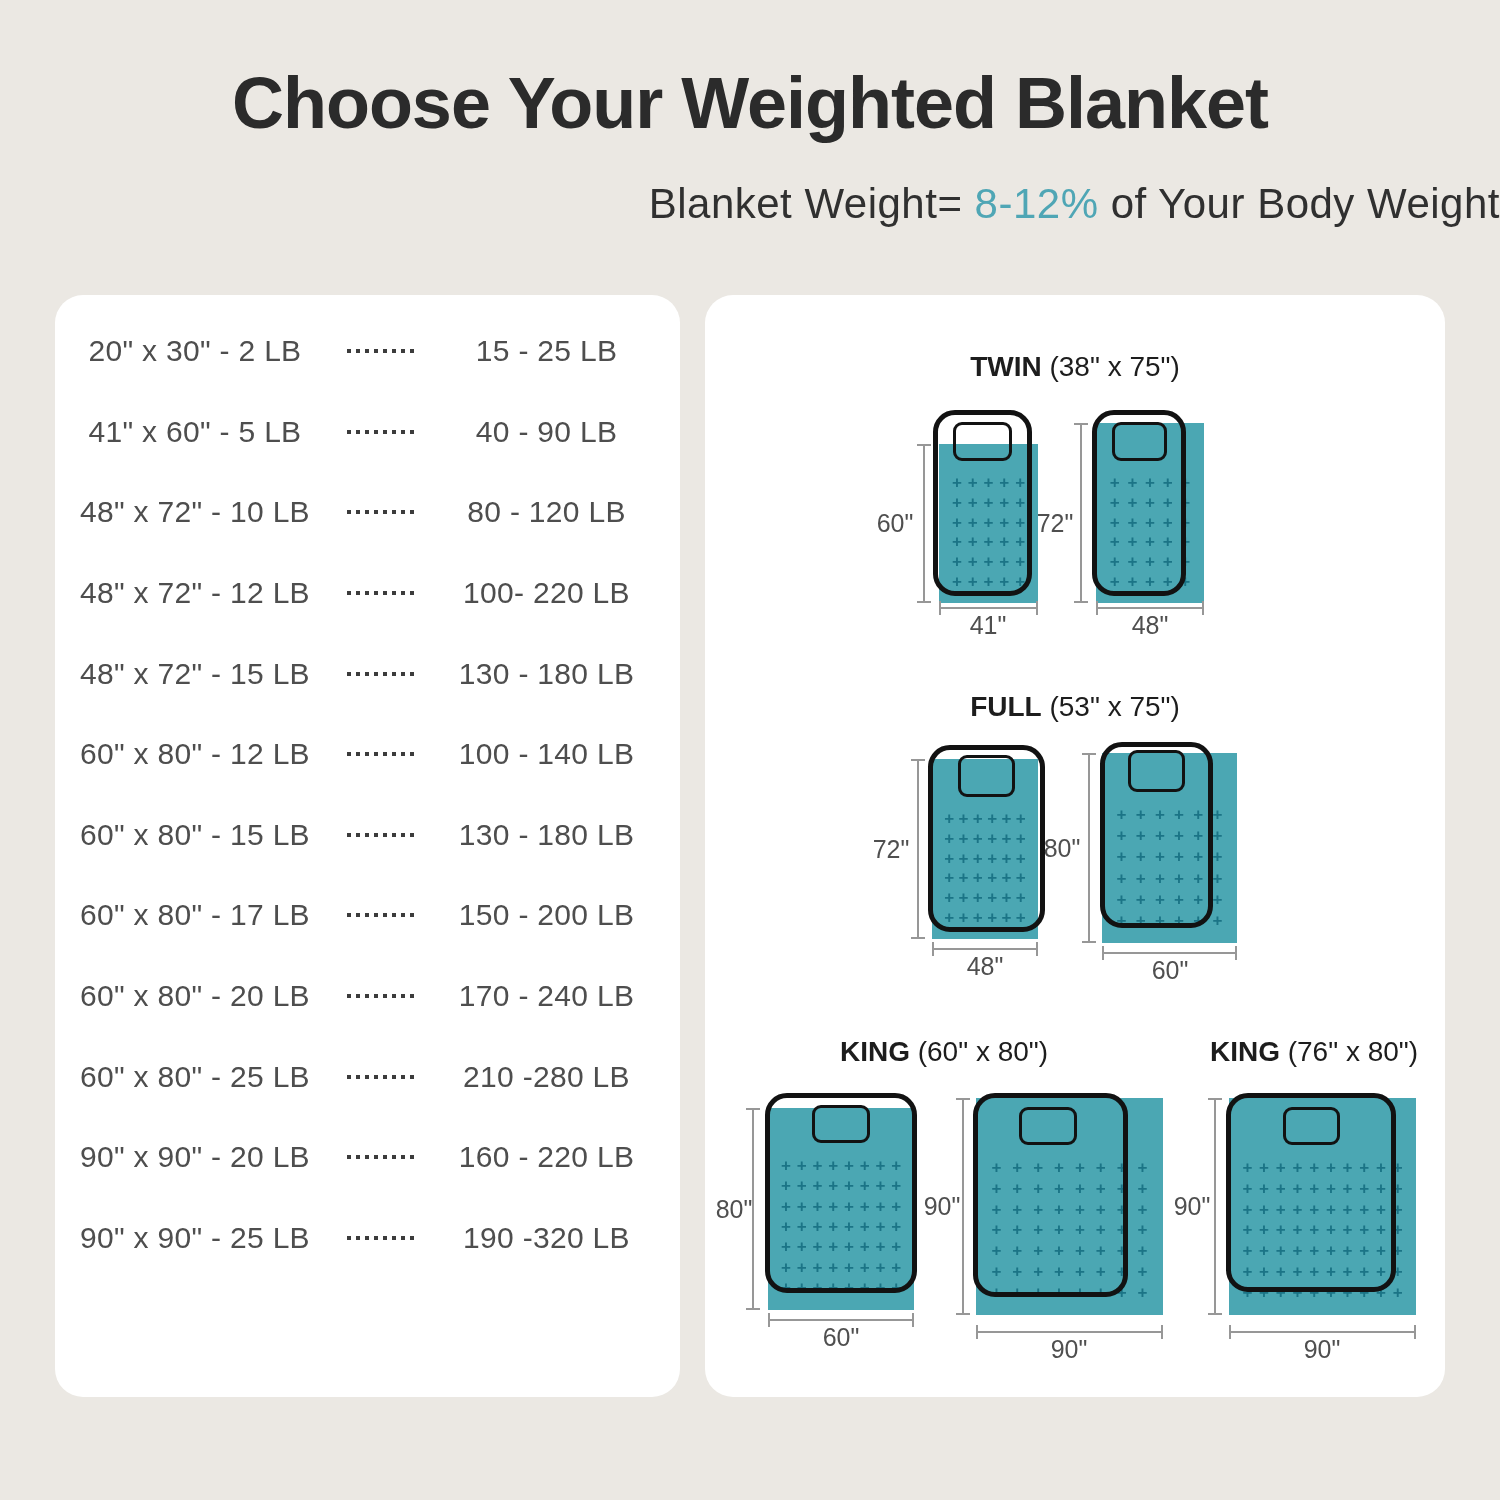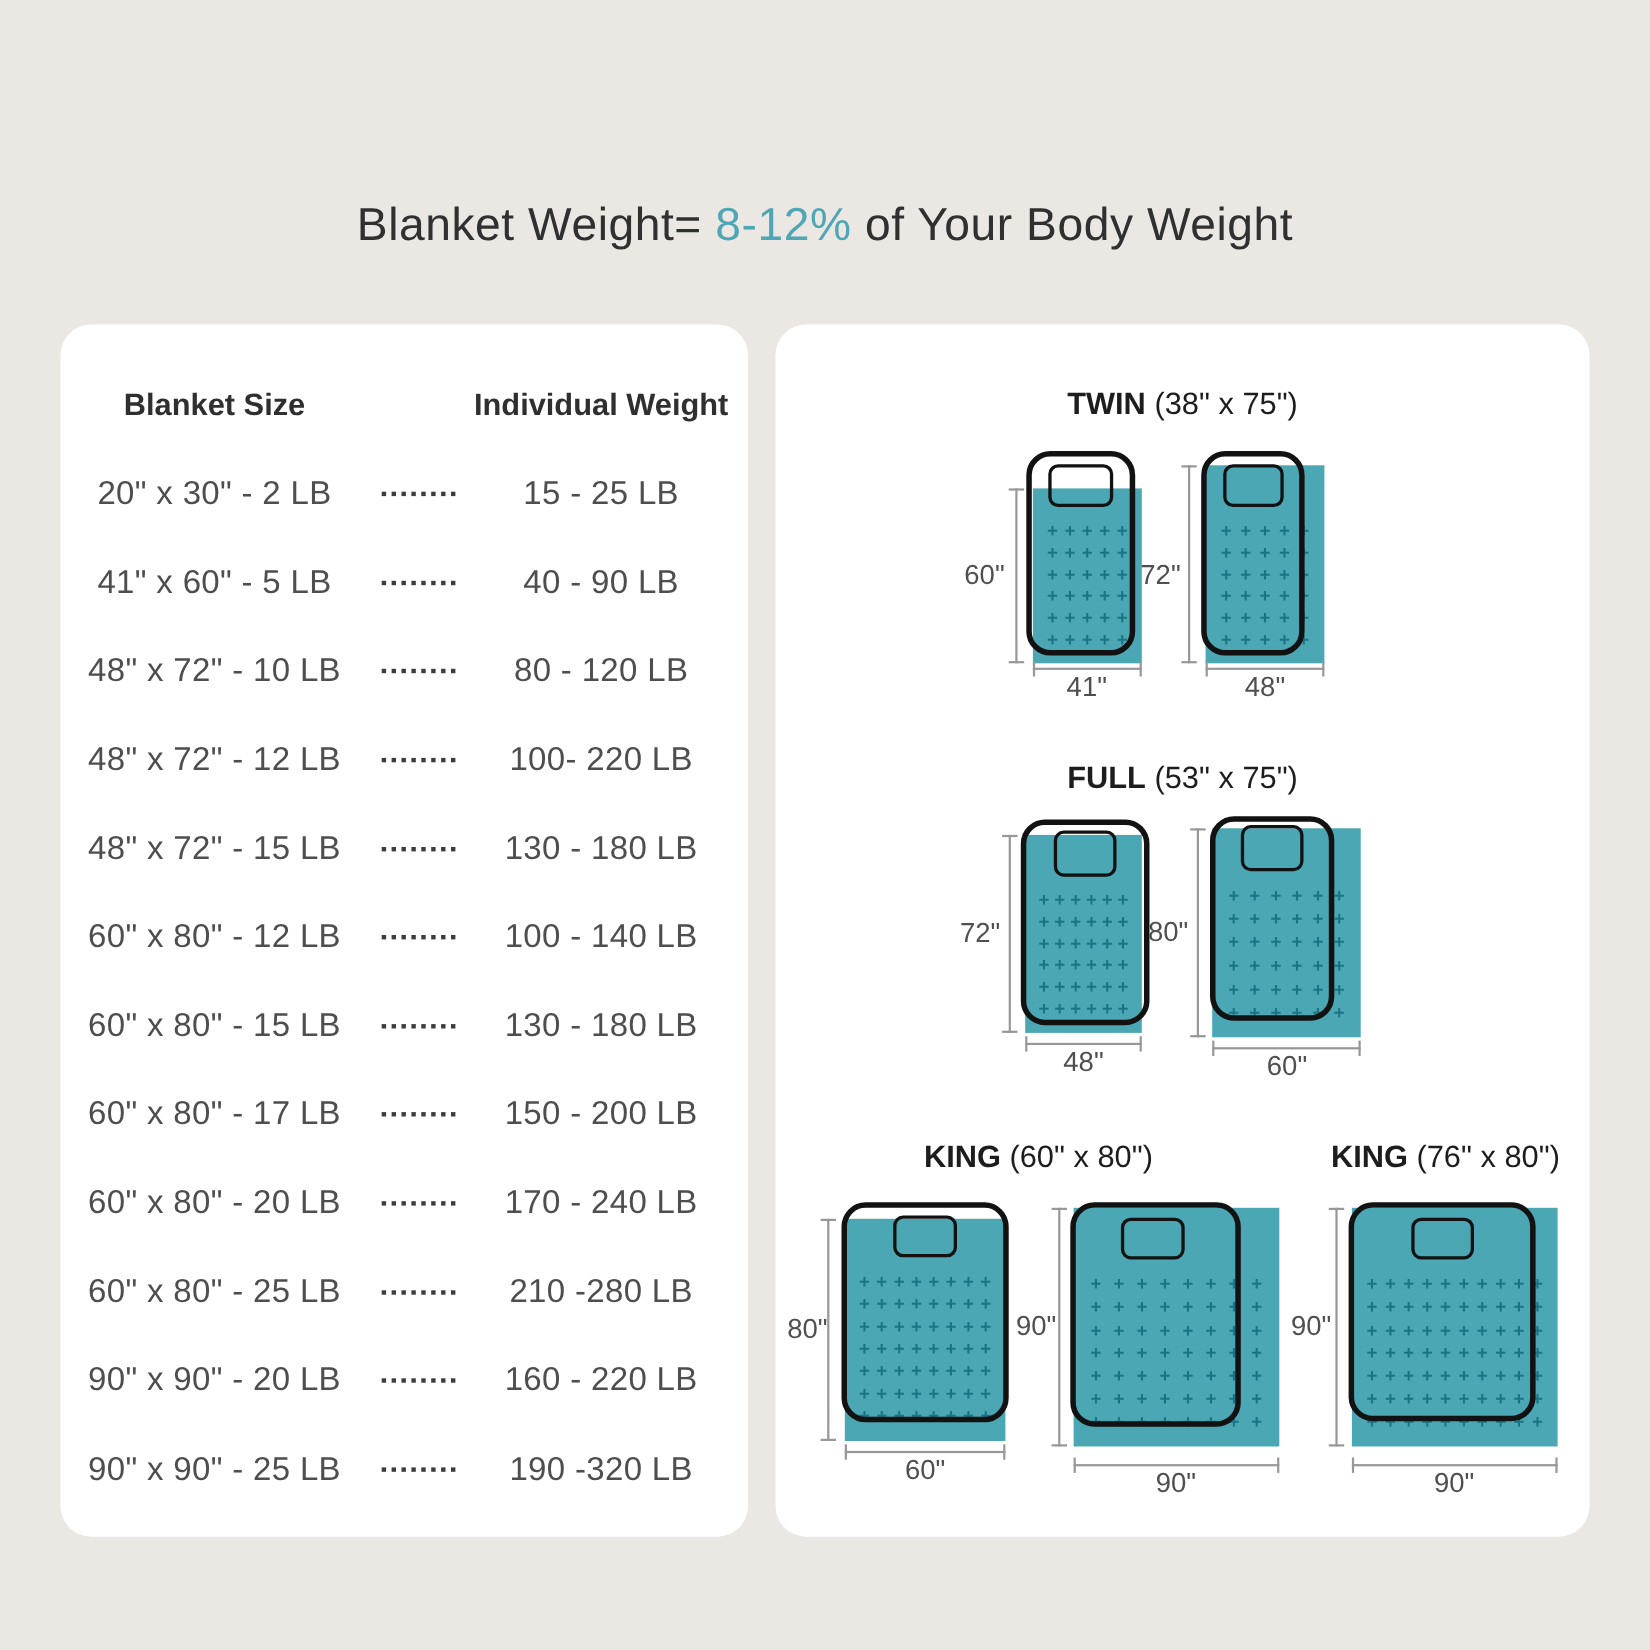--- a/index.html
+++ b/index.html
@@ -8,21 +8,21 @@
     --dim:#979797; --dimlab:#4F4F4F; --outline:#121212;
   }
   *{margin:0;padding:0;box-sizing:border-box}
   html,body{width:1500px;height:1500px}
   body{font-family:"Liberation Sans","DejaVu Sans",sans-serif;background:var(--bg);position:relative;overflow:hidden}
   .page{position:absolute;inset:0}
 
   
   .title{position:absolute;top:62px;left:0;width:100%;text-align:center;
     font-size:72px;font-weight:700;color:var(--ink);letter-spacing:-1px}
-  .subtitle{position:absolute;top:180px;left:0;width:100%;text-align:center;
+  .subtitle{position:absolute;top:180px;left:0;width:100%;text-align:right;
     font-size:42px;font-weight:400;color:#303030;letter-spacing:.5px}
   .subtitle .accent{color:var(--accent);font-weight:500}
 
   
   .card{position:absolute;background:var(--card);border-radius:28px}
   .card-left{left:55px;top:295px;width:625px;height:1102px}
   .card-right{left:705px;top:295px;width:740px;height:1102px}
 
   
   .thead,.trow{display:grid;grid-template-columns:280px 90px 243px;align-items:center}
@@ -53,29 +53,25 @@
   .hline{position:absolute;height:2px;background:var(--dim)}
   .hline::before,.hline::after{content:"";position:absolute;top:-6px;width:2px;height:14px;background:var(--dim)}
   .hline::before{left:0}.hline::after{right:0}
   .dlabel{position:absolute;transform:translate(-50%,-50%);font-size:25px;color:var(--dimlab);white-space:nowrap}
 </style>
 </head>
 <body>
 
 <div class="page">
 
+  <h1 class="title">Choose Your Weighted Blanket</h1>
 
   <p class="subtitle"><span>Blanket Weight= </span><span class="accent">8-12%</span><span> of Your Body Weight</span></p>
 
   <section class="card card-left">
-    <div class="thead">
-      <div class="th">Blanket Size</div>
-      <div class="th"></div>
-      <div class="th">Individual Weight</div>
-    </div>
     <div class="rows" id="rows">
   <div class="trow">
     <div class="td">20" x 30" - 2 LB</div>
     <div class="leader">
             <i></i>
             <i></i>
             <i></i>
             <i></i>
             <i></i>
             <i></i>

